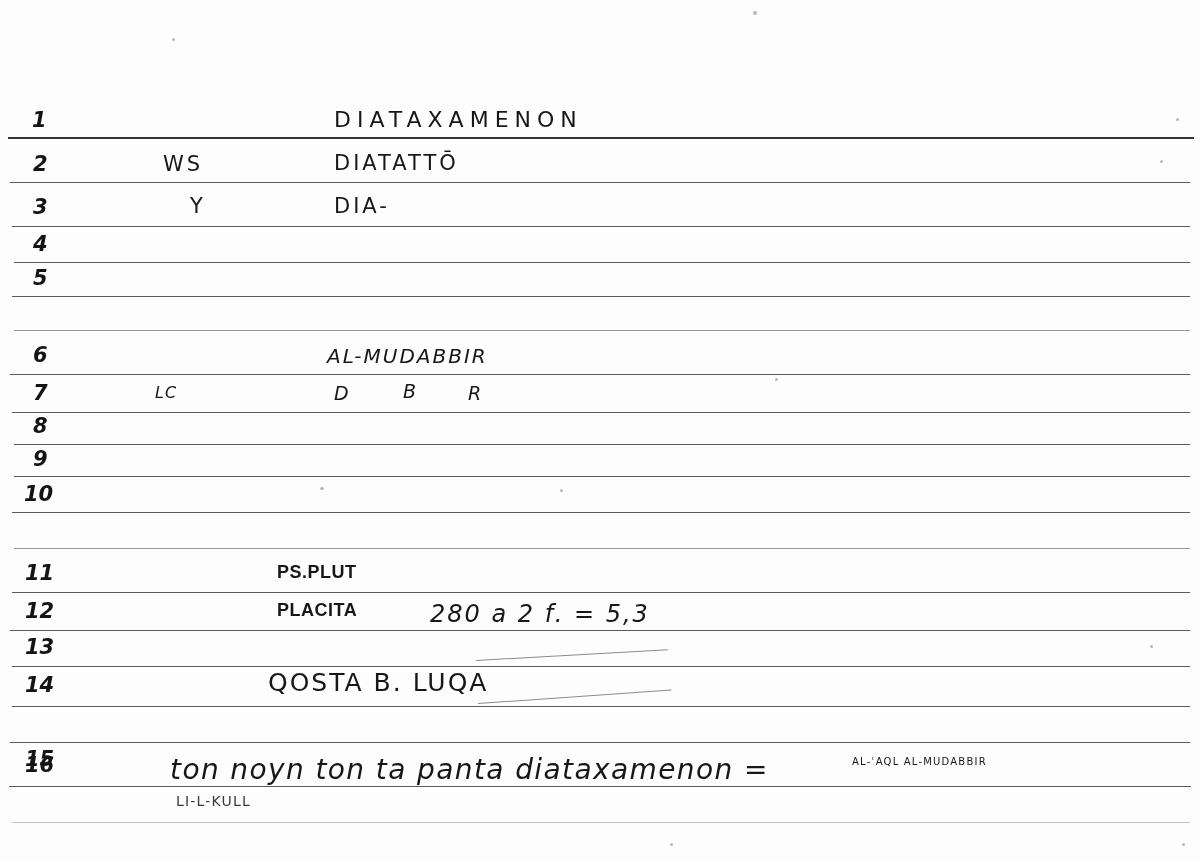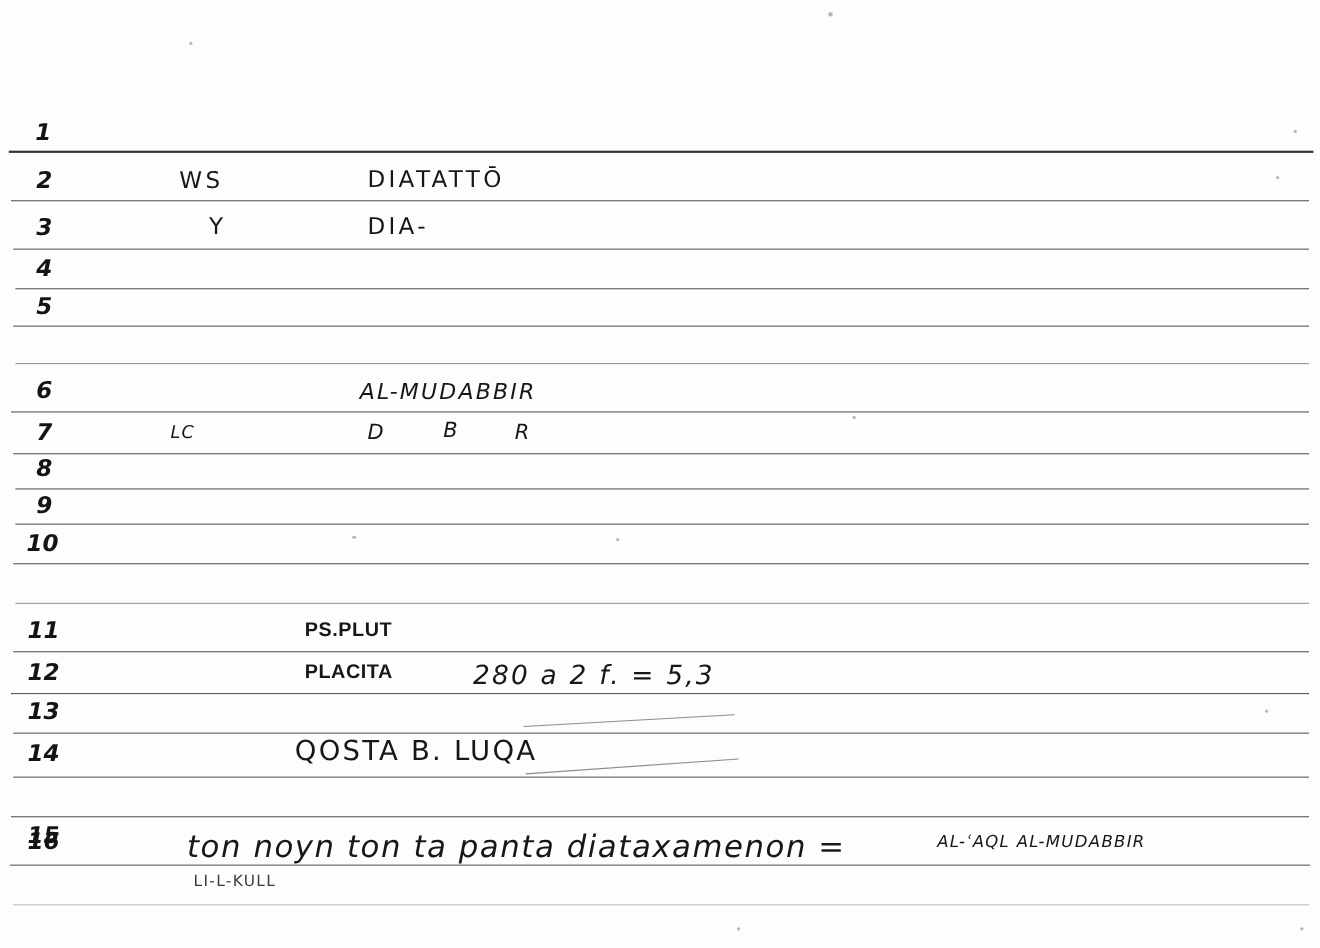--- a/index.html
+++ b/index.html
@@ -84,22 +84,21 @@
     font-size: 16px;
     font-style: italic;
     letter-spacing: 1px;
   }
   .cursive {
     font-size: 19px;
     font-style: italic;
     letter-spacing: 0.5px;
   }
   .tiny-caps {
-    font-size: 15px;
-    font-style: italic;
+    font-size: 10px;
     letter-spacing: 1.2px;
   }
 
   
   .stroke {
     position: absolute;
     height: 0;
     border-top: 1px solid #666;
     opacity: 0.75;
     transform-origin: left center;
@@ -150,20 +149,21 @@
   <div class="num" style="left:33px;  top:414px;">8</div>
   <div class="num" style="left:33px;  top:447px;">9</div>
   <div class="num" style="left:24px;  top:482px;">10</div>
   <div class="num" style="left:25px;  top:561px;">11</div>
   <div class="num" style="left:25px;  top:599px;">12</div>
   <div class="num" style="left:25px;  top:635px;">13</div>
   <div class="num" style="left:25px;  top:673px;">14</div>
   <div class="num" style="left:25px;  top:711px;margin-top:36px;">15</div>
   <div class="num" style="left:25px;  top:753px;">16</div>
 
+  <div class="hand capwide" style="left:334px; top:107px;">DIATAXAMENON</div>
 
   <div class="hand cap" style="left:163px; top:152px;">WS</div>
   <div class="hand cap" style="left:334px; top:151px;">DIATATTŌ</div>
 
   <div class="hand cap" style="left:190px; top:194px;">Y</div>
   <div class="hand cap" style="left:334px; top:194px;">DIA-</div>
 
   <div class="hand italic-hand" style="left:327px; top:344px; letter-spacing:2px;">AL-MUDABBIR</div>
 
   <div class="hand small-hand" style="left:155px; top:383px;text-align:right;">LC</div>

